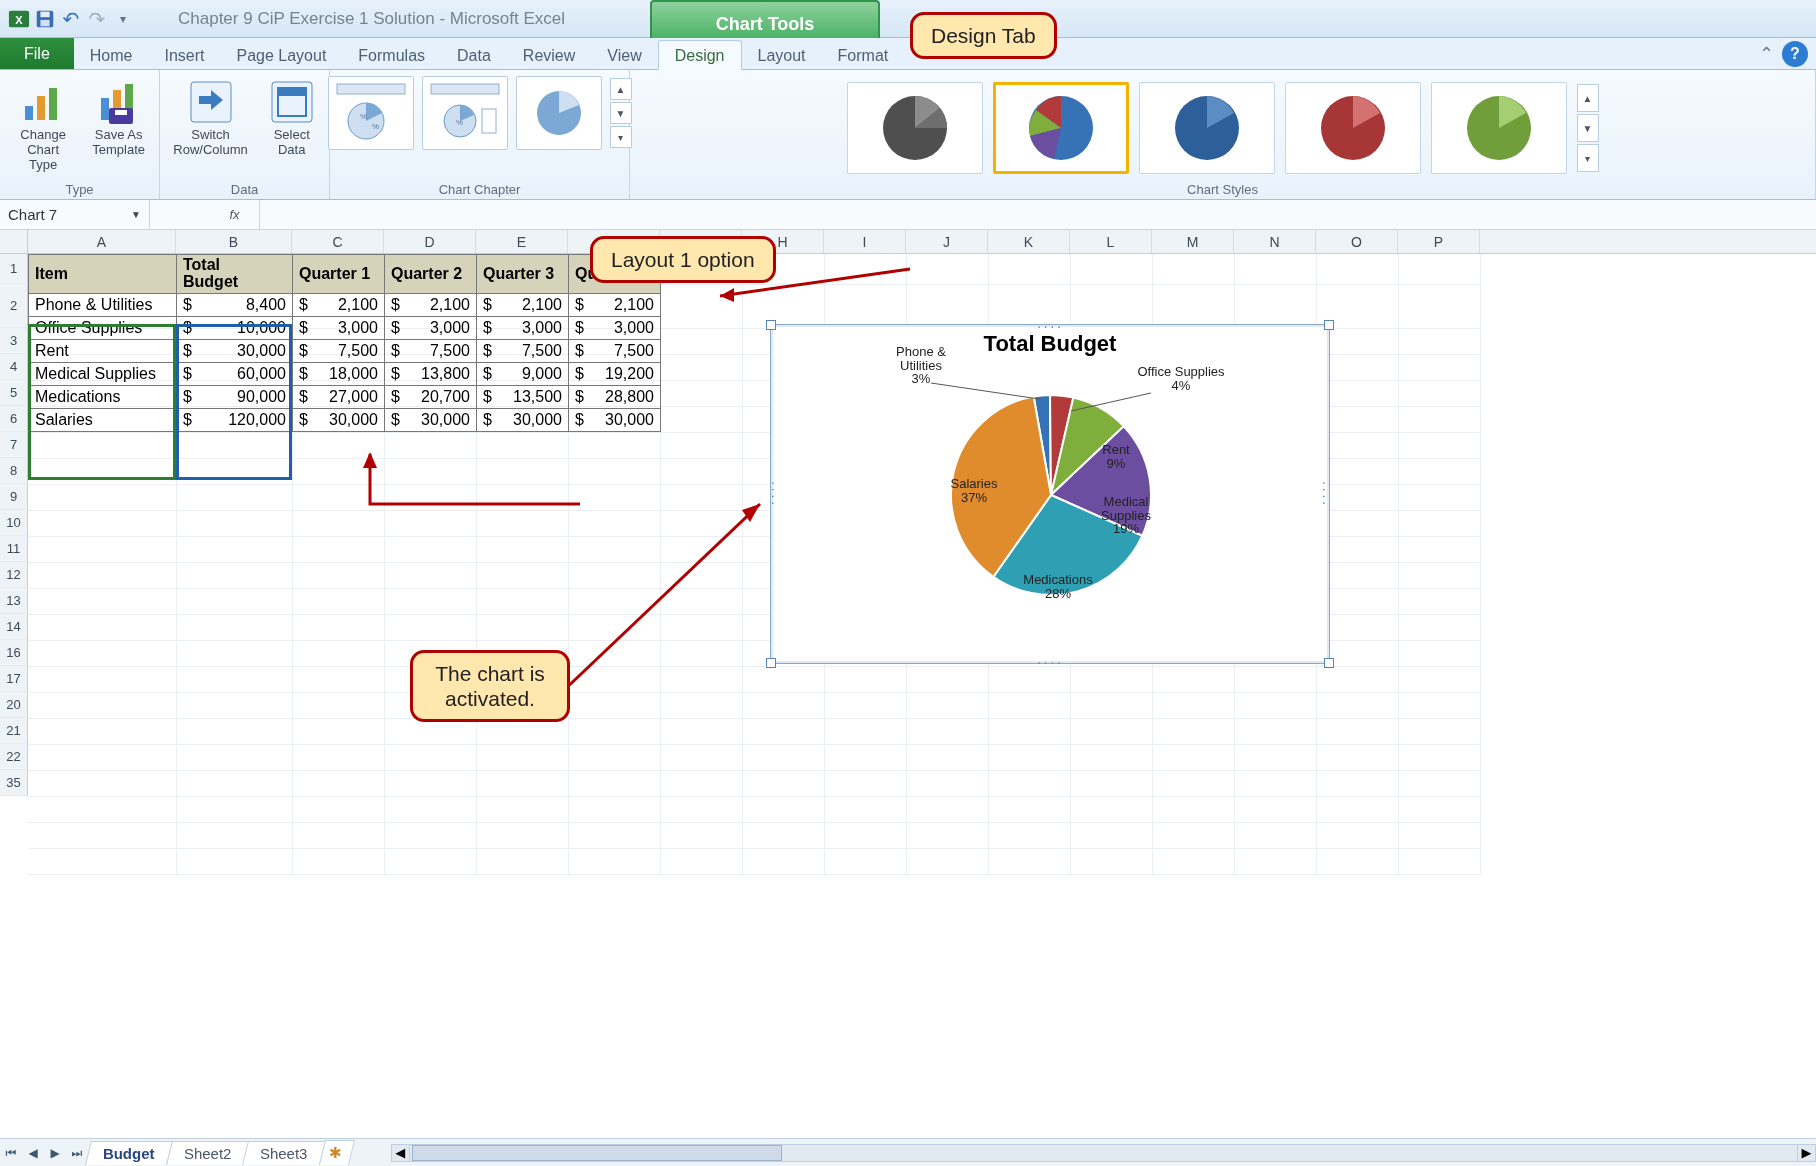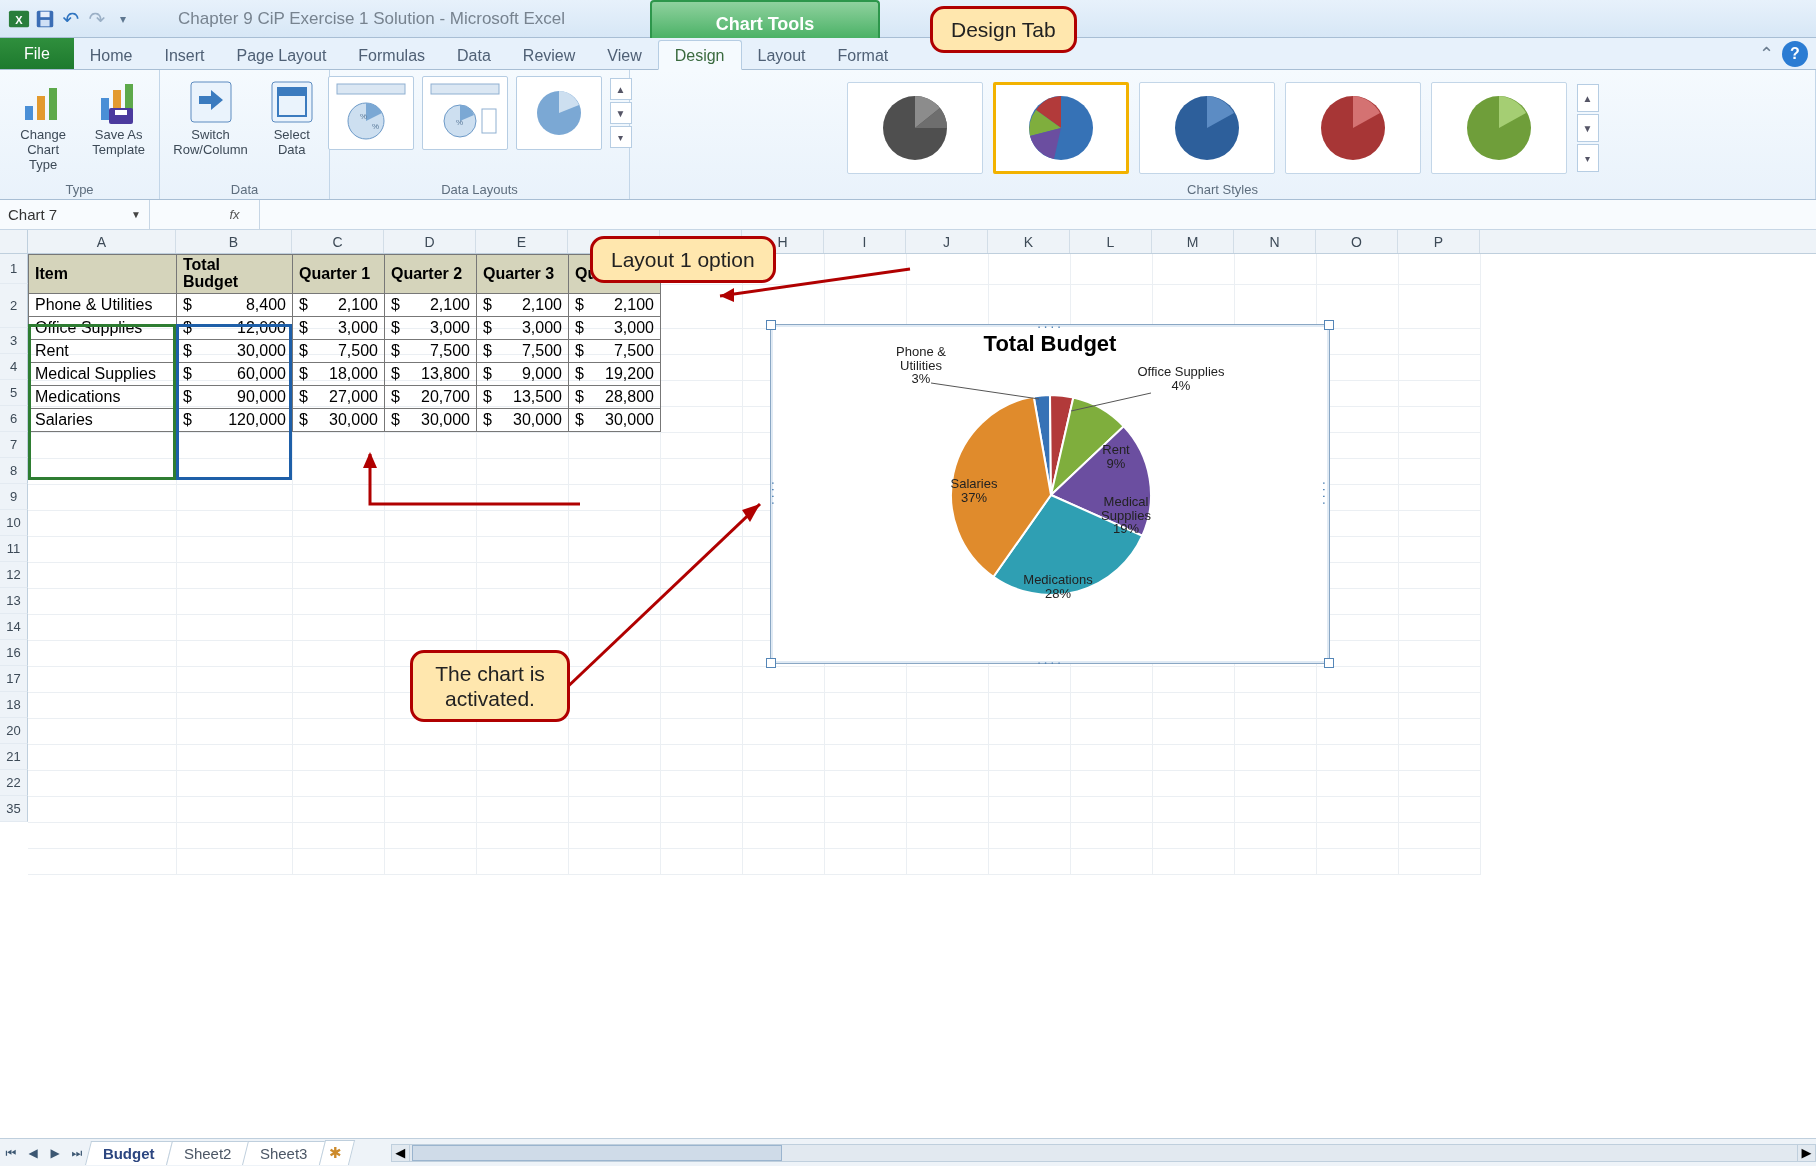--- a/index.html
+++ b/index.html
@@ -332,21 +332,21 @@
             <circle cx="35" cy="30" r="22" fill="#7ba8d4"></circle>
             <path d="M35 30 L35 8 A22 22 0 0 1 55 22 Z" fill="#cddff0"></path>
           </svg>
       </div>
       <div class="more">
           <div>▲</div>
           <div>▼</div>
           <div>▾</div>
         </div>
     </div>
-    <div class="group-label">Data Layouts</div>
+    <div class="group-label">Chart Chapter</div>
   </div>
 
   <div class="ribbon-group" style="flex:1">
     <div class="style-gallery">
       <div class="style-thumb">
           <svg width="90" height="80" viewBox="0 0 90 80">
             <circle cx="45" cy="40" r="32" fill="#4f4f4f"></circle>
             <path d="M45 40 L45 8 A32 32 0 0 1 70 20 Z" fill="#8c8c8c"></path>
             <path d="M45 40 L70 20 A32 32 0 0 1 77 40 Z" fill="#6e6e6e"></path>
           </svg>
@@ -462,23 +462,20 @@
       <div class="grid-row" style="height:26px">
         <div class="rownum" style="height:26px">14</div>
       </div>
       <div class="grid-row" style="height:26px">
         <div class="rownum" style="height:26px">16</div>
       </div>
       <div class="grid-row" style="height:26px">
         <div class="rownum" style="height:26px">17</div>
       </div>
       <div class="grid-row" style="height:26px">
-        <div class="rownum" style="height:26px">18</div>
-      </div>
-      <div class="grid-row" style="height:26px">
         <div class="rownum" style="height:26px">20</div>
       </div>
       <div class="grid-row" style="height:26px">
         <div class="rownum" style="height:26px">21</div>
       </div>
       <div class="grid-row" style="height:26px">
         <div class="rownum" style="height:26px">22</div>
       </div>
       <div class="grid-row" style="height:26px">
         <div class="rownum" style="height:26px">35</div>
@@ -948,21 +945,21 @@
               <span>$</span>
               <span>2,100</span>
             </span>
           </td>
   </tr>
         <tr class="data-row">
     <td class="col-A">Office Supplies</td>
     <td class="col-B money">
             <span class="dollar-cell">
               <span>$</span>
-              <span>12,000</span>
+              <span>10,000</span>
             </span>
           </td>
     <td class="col-C money">
             <span class="dollar-cell">
               <span>$</span>
               <span>3,000</span>
             </span>
           </td>
     <td class="col-D money">
             <span class="dollar-cell">
@@ -1160,21 +1157,21 @@
     <polygon class="arrow-head" points="720,272 734,264 734,278"></polygon>
 
     <path class="arrow-line" d="M 580 480 L 370 480 L 370 430"></path>
     <polygon class="arrow-head" points="370,428 363,444 377,444"></polygon>
 
     <line class="arrow-line" x1="560" y1="670" x2="760" y2="480"></line>
     <polygon class="arrow-head" points="760,480 742,486 750,498"></polygon>
   </svg>
 </div>
 
-<div class="callout" style="left:910px; top:6px;margin-left:20px;">Design Tab</div>
+<div class="callout" style="left:910px; top:12px;">Design Tab</div>
 <div class="callout" style="left:590px; top:236px;">Layout 1 option</div>
 <div class="callout" style="left:410px; top:650px; width:160px">The chart is activated.</div>
 
 <div class="sheet-bar">
   <div class="sheet-nav-btn">⏮</div>
   <div class="sheet-nav-btn">◀</div>
   <div class="sheet-nav-btn">▶</div>
   <div class="sheet-nav-btn">⏭</div>
   <div class="sheet-tab active"><span>Budget</span></div>
   <div class="sheet-tab"><span>Sheet2</span></div>

